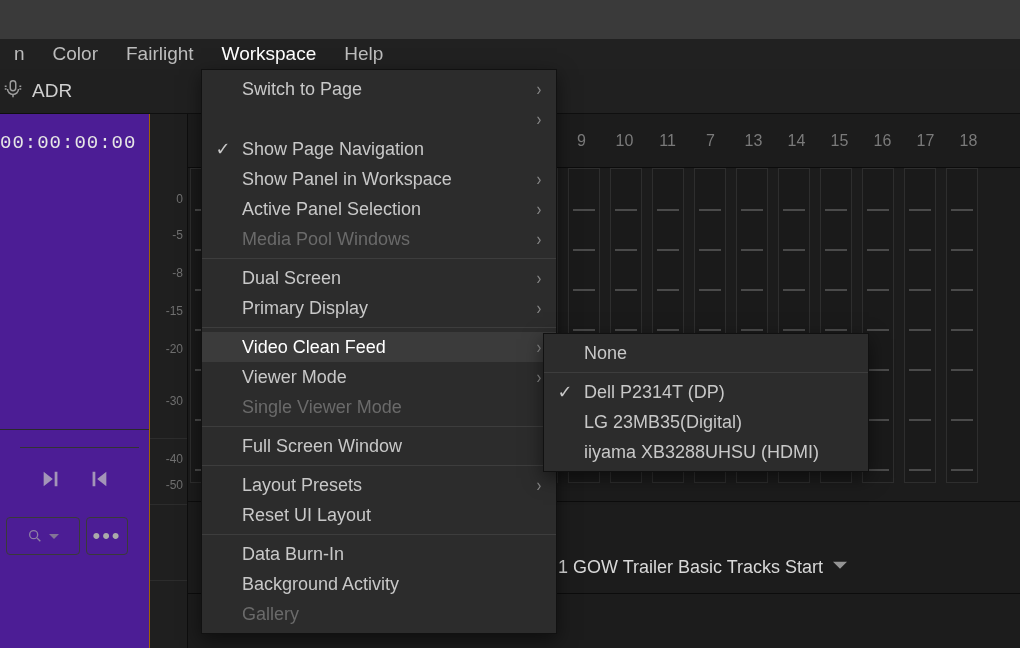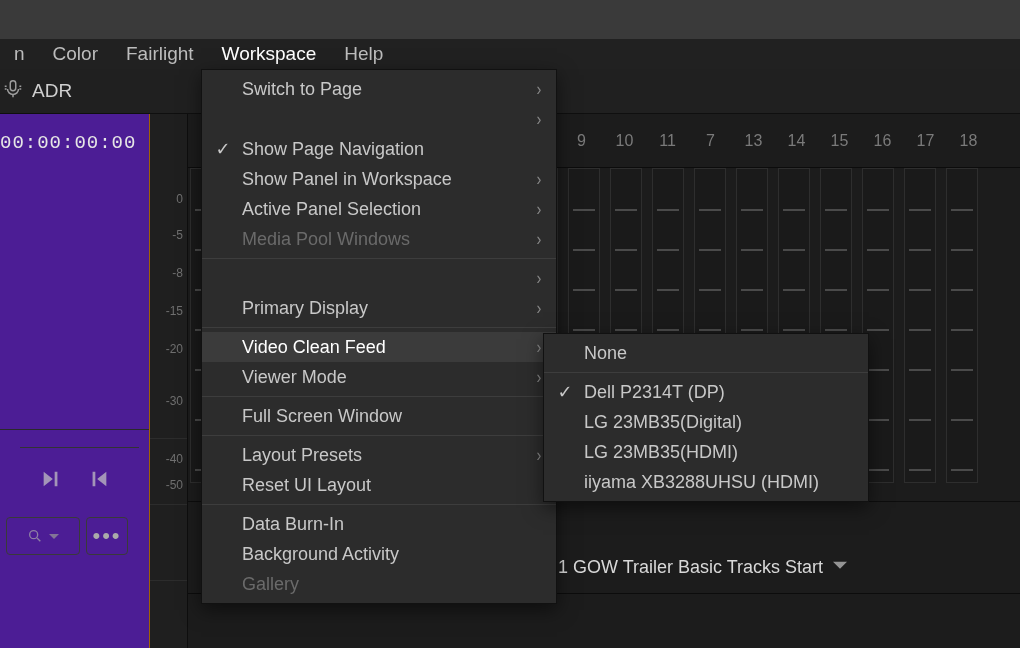--- a/index.html
+++ b/index.html
@@ -390,35 +390,39 @@
     <div class="menu-row">
       <span class="label">Active Panel Selection</span>
       <span class="sub-arrow chev">›</span>
     </div>
     <div class="menu-row disabled">
       <span class="label">Media Pool Windows</span>
       <span class="sub-arrow chev">›</span>
     </div>
     <div class="menu-sep"></div>
     <div class="menu-row">
+      <span class="label">Dual Screen</span>
       <span class="sub-arrow chev">›</span>
     </div>
     <div class="menu-row">
       <span class="label">Primary Display</span>
       <span class="sub-arrow chev">›</span>
     </div>
     <div class="menu-sep"></div>
     <div class="menu-row highlight">
       <span class="label">Video Clean Feed</span>
       <span class="sub-arrow chev">›</span>
     </div>
     <div class="menu-row">
       <span class="label">Viewer Mode</span>
       <span class="sub-arrow chev">›</span>
     </div>
+    <div class="menu-row disabled">
+      <span class="label">Single Viewer Mode</span>
+    </div>
     <div class="menu-sep"></div>
     <div class="menu-row">
       <span class="label">Full Screen Window</span>
     </div>
     <div class="menu-sep"></div>
     <div class="menu-row">
       <span class="label">Layout Presets</span>
       <span class="sub-arrow chev">›</span>
     </div>
     <div class="menu-row">
@@ -442,18 +446,15 @@
     </div>
     <div class="menu-sep"></div>
     <div class="menu-row">
       <span class="check">✓</span>
       <span class="label">Dell P2314T (DP)</span>
     </div>
     <div class="menu-row">
       <span class="label">LG 23MB35(Digital)</span>
     </div>
     <div class="menu-row">
-      <span class="label">LG 23MB35(HDMI)</span>
-    </div>
-    <div class="menu-row">
       <span class="label">iiyama XB3288UHSU (HDMI)</span>
     </div>
   </div>
 
 </body></html>

